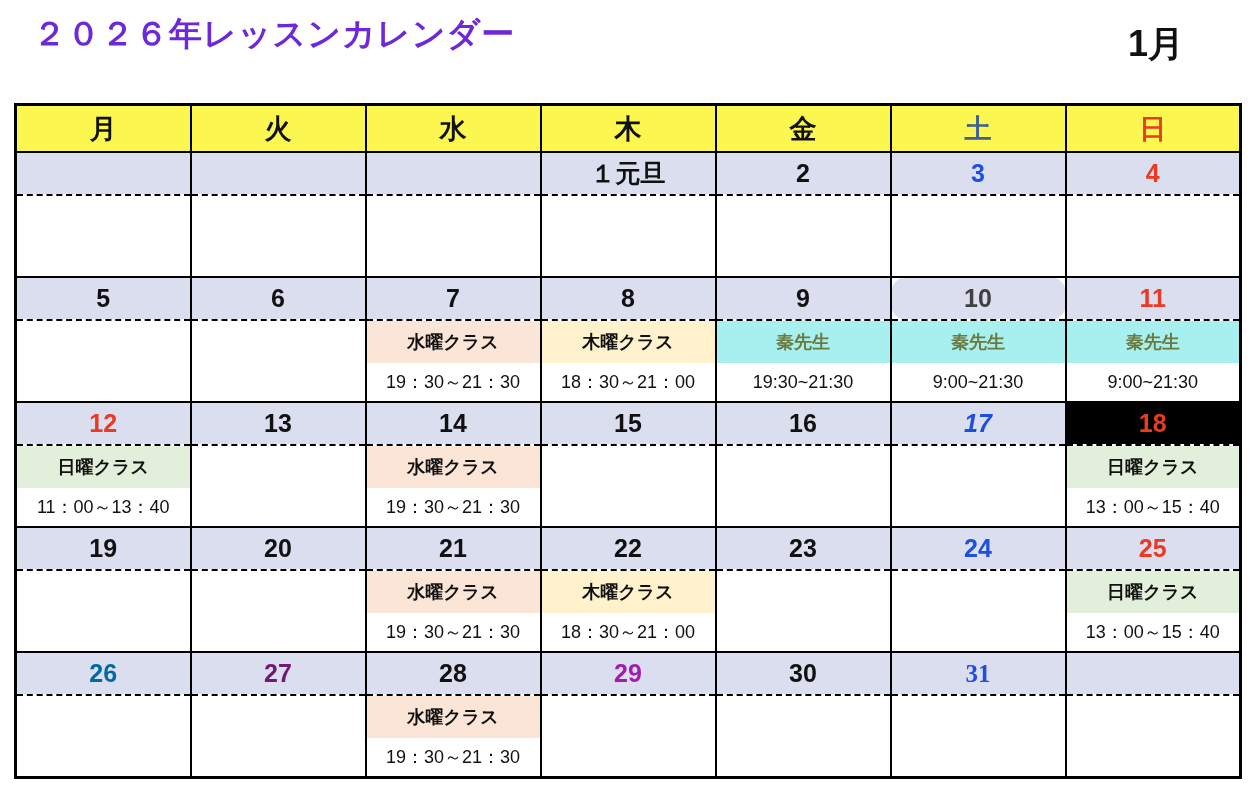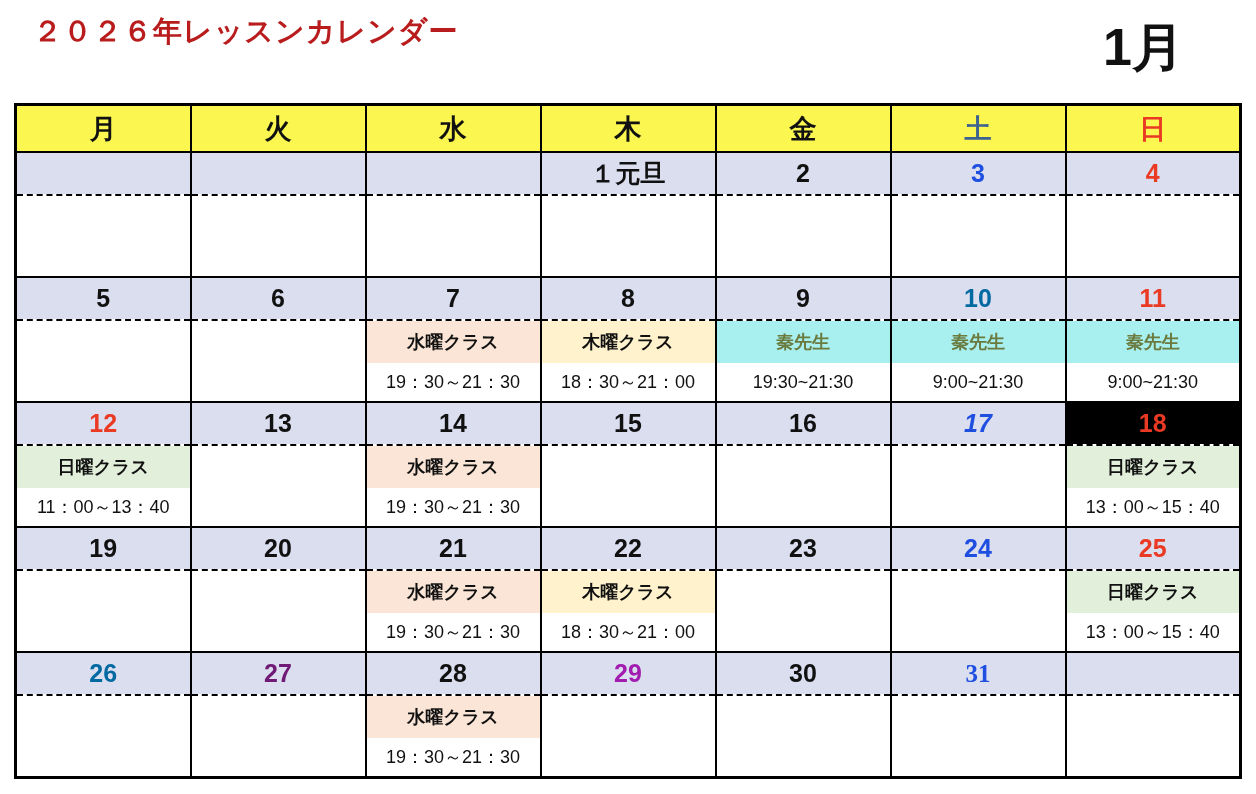--- a/index.html
+++ b/index.html
@@ -19,31 +19,31 @@
   }
   .topbar {
     display: flex;
     justify-content: space-between;
     align-items: flex-start;
     padding: 12px 64px 0 33px;
     height: 91px;
     box-sizing: border-box;
   }
   .page-title {
-    font-size: 29px;
-    font-weight: bold;
-    color: #b91c1c;
+    font-size: 33px;
+    font-weight: bold;
+    color: #6d28d9;
     letter-spacing: 1px;
     margin: 0;
   }
   .month-label {
-    font-size: 52px;
+    font-size: 36px;
     font-weight: bold;
     color: #111;
-    margin-top: 1px;
+    margin-top: 8px;
     margin-right: 8px;
   }
   table.calendar {
     position: absolute;
     left: 14px;
     top: 103px;
     width: 1228px;
     border-collapse: collapse;
     table-layout: fixed;
     border: 3px solid #000;
@@ -135,21 +135,21 @@
           <td></td>
           <td></td>
           <td></td>
         </tr>
         <tr class="date-row">
           <td style="background: rgb(218, 222, 239); color: rgb(17, 17, 17);">5</td>
           <td style="background: rgb(218, 222, 239); color: rgb(17, 17, 17);">6</td>
           <td style="background: rgb(218, 222, 239); color: rgb(17, 17, 17);">7</td>
           <td style="background: rgb(218, 222, 239); color: rgb(17, 17, 17);">8</td>
           <td style="background: rgb(218, 222, 239); color: rgb(17, 17, 17);">9</td>
-          <td style="background: rgb(218, 222, 239); color: #0369a1;">10</td>
+          <td style="background: rgb(218, 222, 239); color: #404040; border-radius: 16px;">10</td>
           <td style="background: rgb(218, 222, 239); color: rgb(234, 58, 36);">11</td>
         </tr>
         <tr class="class-row">
           <td></td>
           <td></td>
           <td style="background: rgb(251, 229, 214); color: rgb(17, 17, 17);">水曜クラス</td>
           <td style="background: rgb(255, 242, 204); color: rgb(17, 17, 17);">木曜クラス</td>
           <td style="background: rgb(168, 240, 240); color: rgb(107, 123, 63);">秦先生</td>
           <td style="background: rgb(168, 240, 240); color: rgb(107, 123, 63);">秦先生</td>
           <td style="background: rgb(168, 240, 240); color: rgb(107, 123, 63);">秦先生</td>

